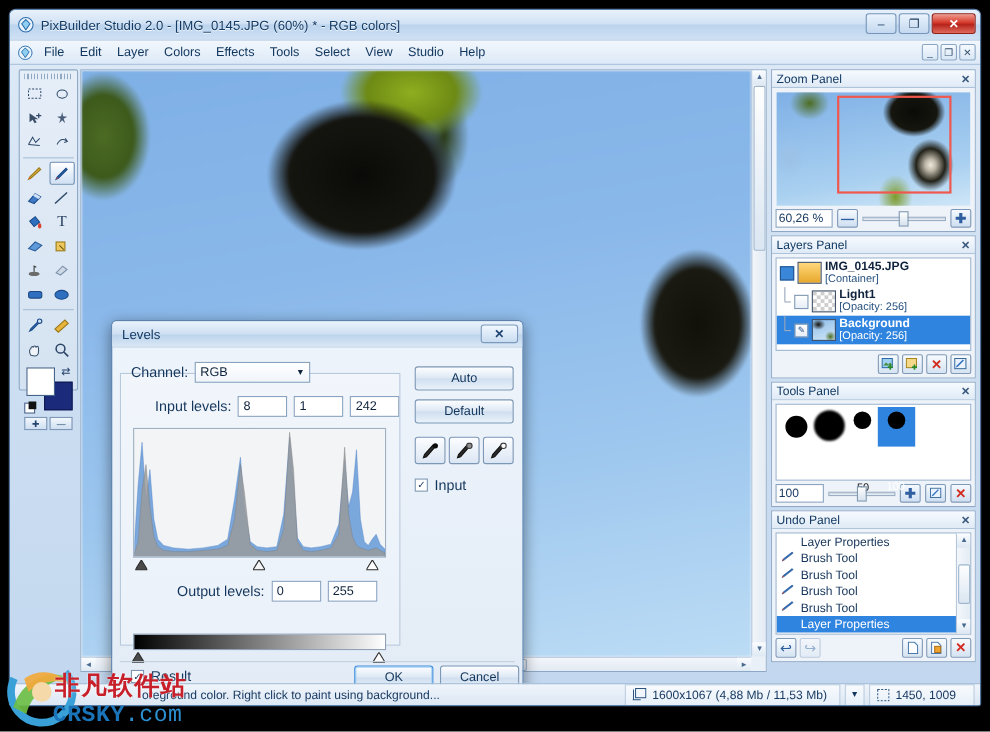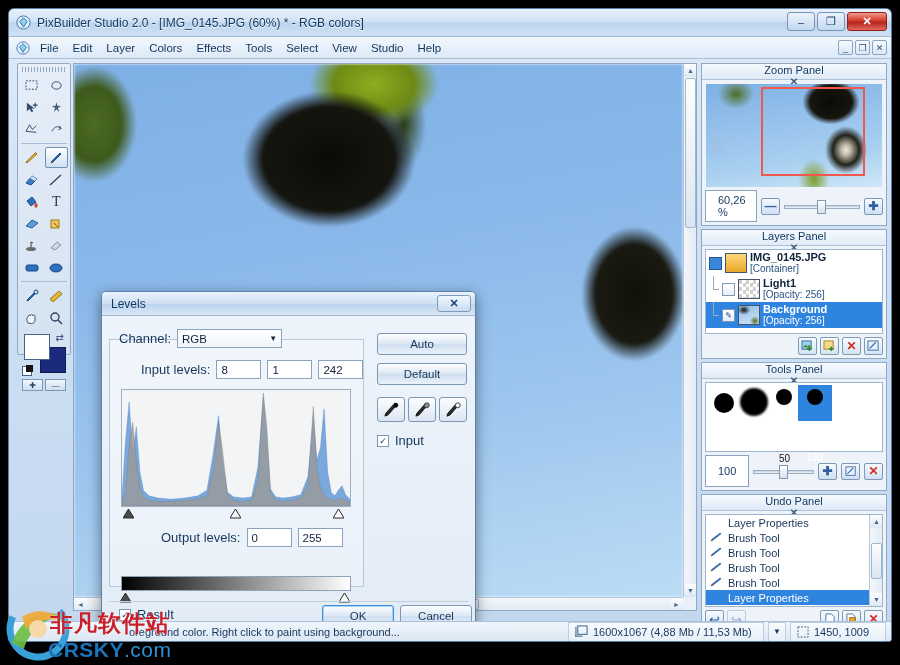--- a/index.html
+++ b/index.html
@@ -119,40 +119,40 @@
     display:flex; align-items:center; justify-content:center; font-size:7px; color:#7b93ad; letter-spacing:1px;}
 
   
   #dock{ position:absolute; right:4px; top:4px; width:186px; bottom:30px; }
   .panel{ background:#f0f4f9; border:1px solid #8ea8c5; margin-bottom:3px; }
   .panel-head{
     height:16px; display:flex; align-items:center; justify-content:space-between;
     padding:0 4px;
     background:linear-gradient(180deg,#f6fafe,#dfeaf6);
     border-bottom:1px solid #adc3da;
-    font-size:11px; color:#123a63;flex-direction:column;
+    font-size:11px; color:#123a63;
   }
   .panel-head .x{ font-size:10px; color:#3a5a7d; font-weight:bold; }
   .panel-body{ padding:3px; background:#eef3f9; }
 
   
   #zoom-thumb{
     height:103px; position:relative; margin:1px;
     background:
       radial-gradient(ellipse 38px 30px at 125px 18px, #0a0a08 0%, #16160f 55%, rgba(22,22,15,0) 75%),
       radial-gradient(ellipse 30px 34px at 140px 66px, #eee9dd 0%, #bdb7a8 16%, #232219 44%, rgba(35,34,25,0) 70%),
       radial-gradient(ellipse 24px 20px at 30px 10px, #4e6d24 0%, rgba(78,109,36,0) 75%),
       radial-gradient(ellipse 20px 26px at 108px 95px, #7d9b29 0%, rgba(125,155,41,0) 78%),
       radial-gradient(ellipse 16px 22px at 12px 60px, #9ec1e6 0%, rgba(158,193,230,0) 80%),
       linear-gradient(170deg,#7fb0e6,#a9d0f0 70%,#cfe6f7);
     filter:blur(.6px);
   }
   #zoom-rect{ position:absolute; left:55px; top:3px; width:104px; height:89px; border:2px solid #f0584e; }
   .zoom-ctrl{ display:flex; align-items:center; gap:4px; margin-top:3px; }
-  .zoom-val{ width:52px; height:32px; border:1px solid #8aa4c0; background:#fff; font-size:11px; display:flex; align-items:center; padding-left:12px; color:#1b3c63;}
+  .zoom-val{ width:52px; height:17px; border:1px solid #8aa4c0; background:#fff; font-size:11px; display:flex; align-items:center; padding-left:2px; color:#1b3c63;}
   .sq-btn{ width:19px;height:17px;border:1px solid #7d97b6;border-radius:2px;
     background:linear-gradient(180deg,#f4f9fe,#cfdff2); display:flex;align-items:center;justify-content:center;
     color:#2f5fa0; font-weight:bold; font-size:12px; }
   .slider{ flex:1; height:17px; position:relative; }
   .slider .track{ position:absolute; left:0;right:0; top:7px; height:4px; background:linear-gradient(180deg,#c3cfdc,#eef3f8); border:1px solid #9bafc4;}
   .slider .knob{ position:absolute; top:2px; width:9px;height:14px; background:linear-gradient(180deg,#fdfefe,#d6e2ee); border:1px solid #8199b1;}
 
   
   #layers-list{ height:85px; background:#fff; border:1px solid #9db5cf; position:relative; overflow:hidden; }
   .layer-row{ display:flex; align-items:center; gap:3px; padding:2px 3px; height:26px; }
@@ -774,15 +774,15 @@
 
 <div style="position:absolute; left:2px; bottom:2px; width:176px; height:64px; pointer-events:none;">
   <svg width="176" height="64" viewBox="0 0 176 64">
     <circle cx="36" cy="30" r="28" fill="none" stroke="#3aa0d8" stroke-width="7" stroke-dasharray="120 60" transform="rotate(-40 36 30)"></circle>
     <path d="M10 44 C18 20 40 10 58 16 C40 22 26 34 22 50 Z" fill="#6dbe45" opacity=".92"></path>
     <path d="M20 18 C34 8 52 12 60 22 C46 18 32 22 24 30 Z" fill="#f2a93b" opacity=".92"></path>
     <circle cx="36" cy="30" r="9" fill="#f5d9a8"></circle>
   </svg>
 </div>
 <div style="position:absolute; left:50px; bottom:26px; font-size:23px; font-weight:bold; color:#c8202a; letter-spacing:1px; pointer-events:none; font-family:'DejaVu Sans',sans-serif; text-shadow:0 0 2px rgba(255,255,255,.8);">非凡软件站</div>
-<div style="position:absolute; left:48px; bottom:3px; font-size:21px; font-weight:bold; color:#1b73b8; letter-spacing:.5px; pointer-events:none;">
+<div style="position:absolute; left:48px; bottom:3px; font-size:21px; font-weight:bold; color:#1b73b8; letter-spacing:.5px; pointer-events:none;font-family:Liberation Mono, monospace;">
   <span>CRSKY</span><span style="color:#2b8fd0; font-weight:normal;">.com</span>
 </div>
 
 </body></html>

